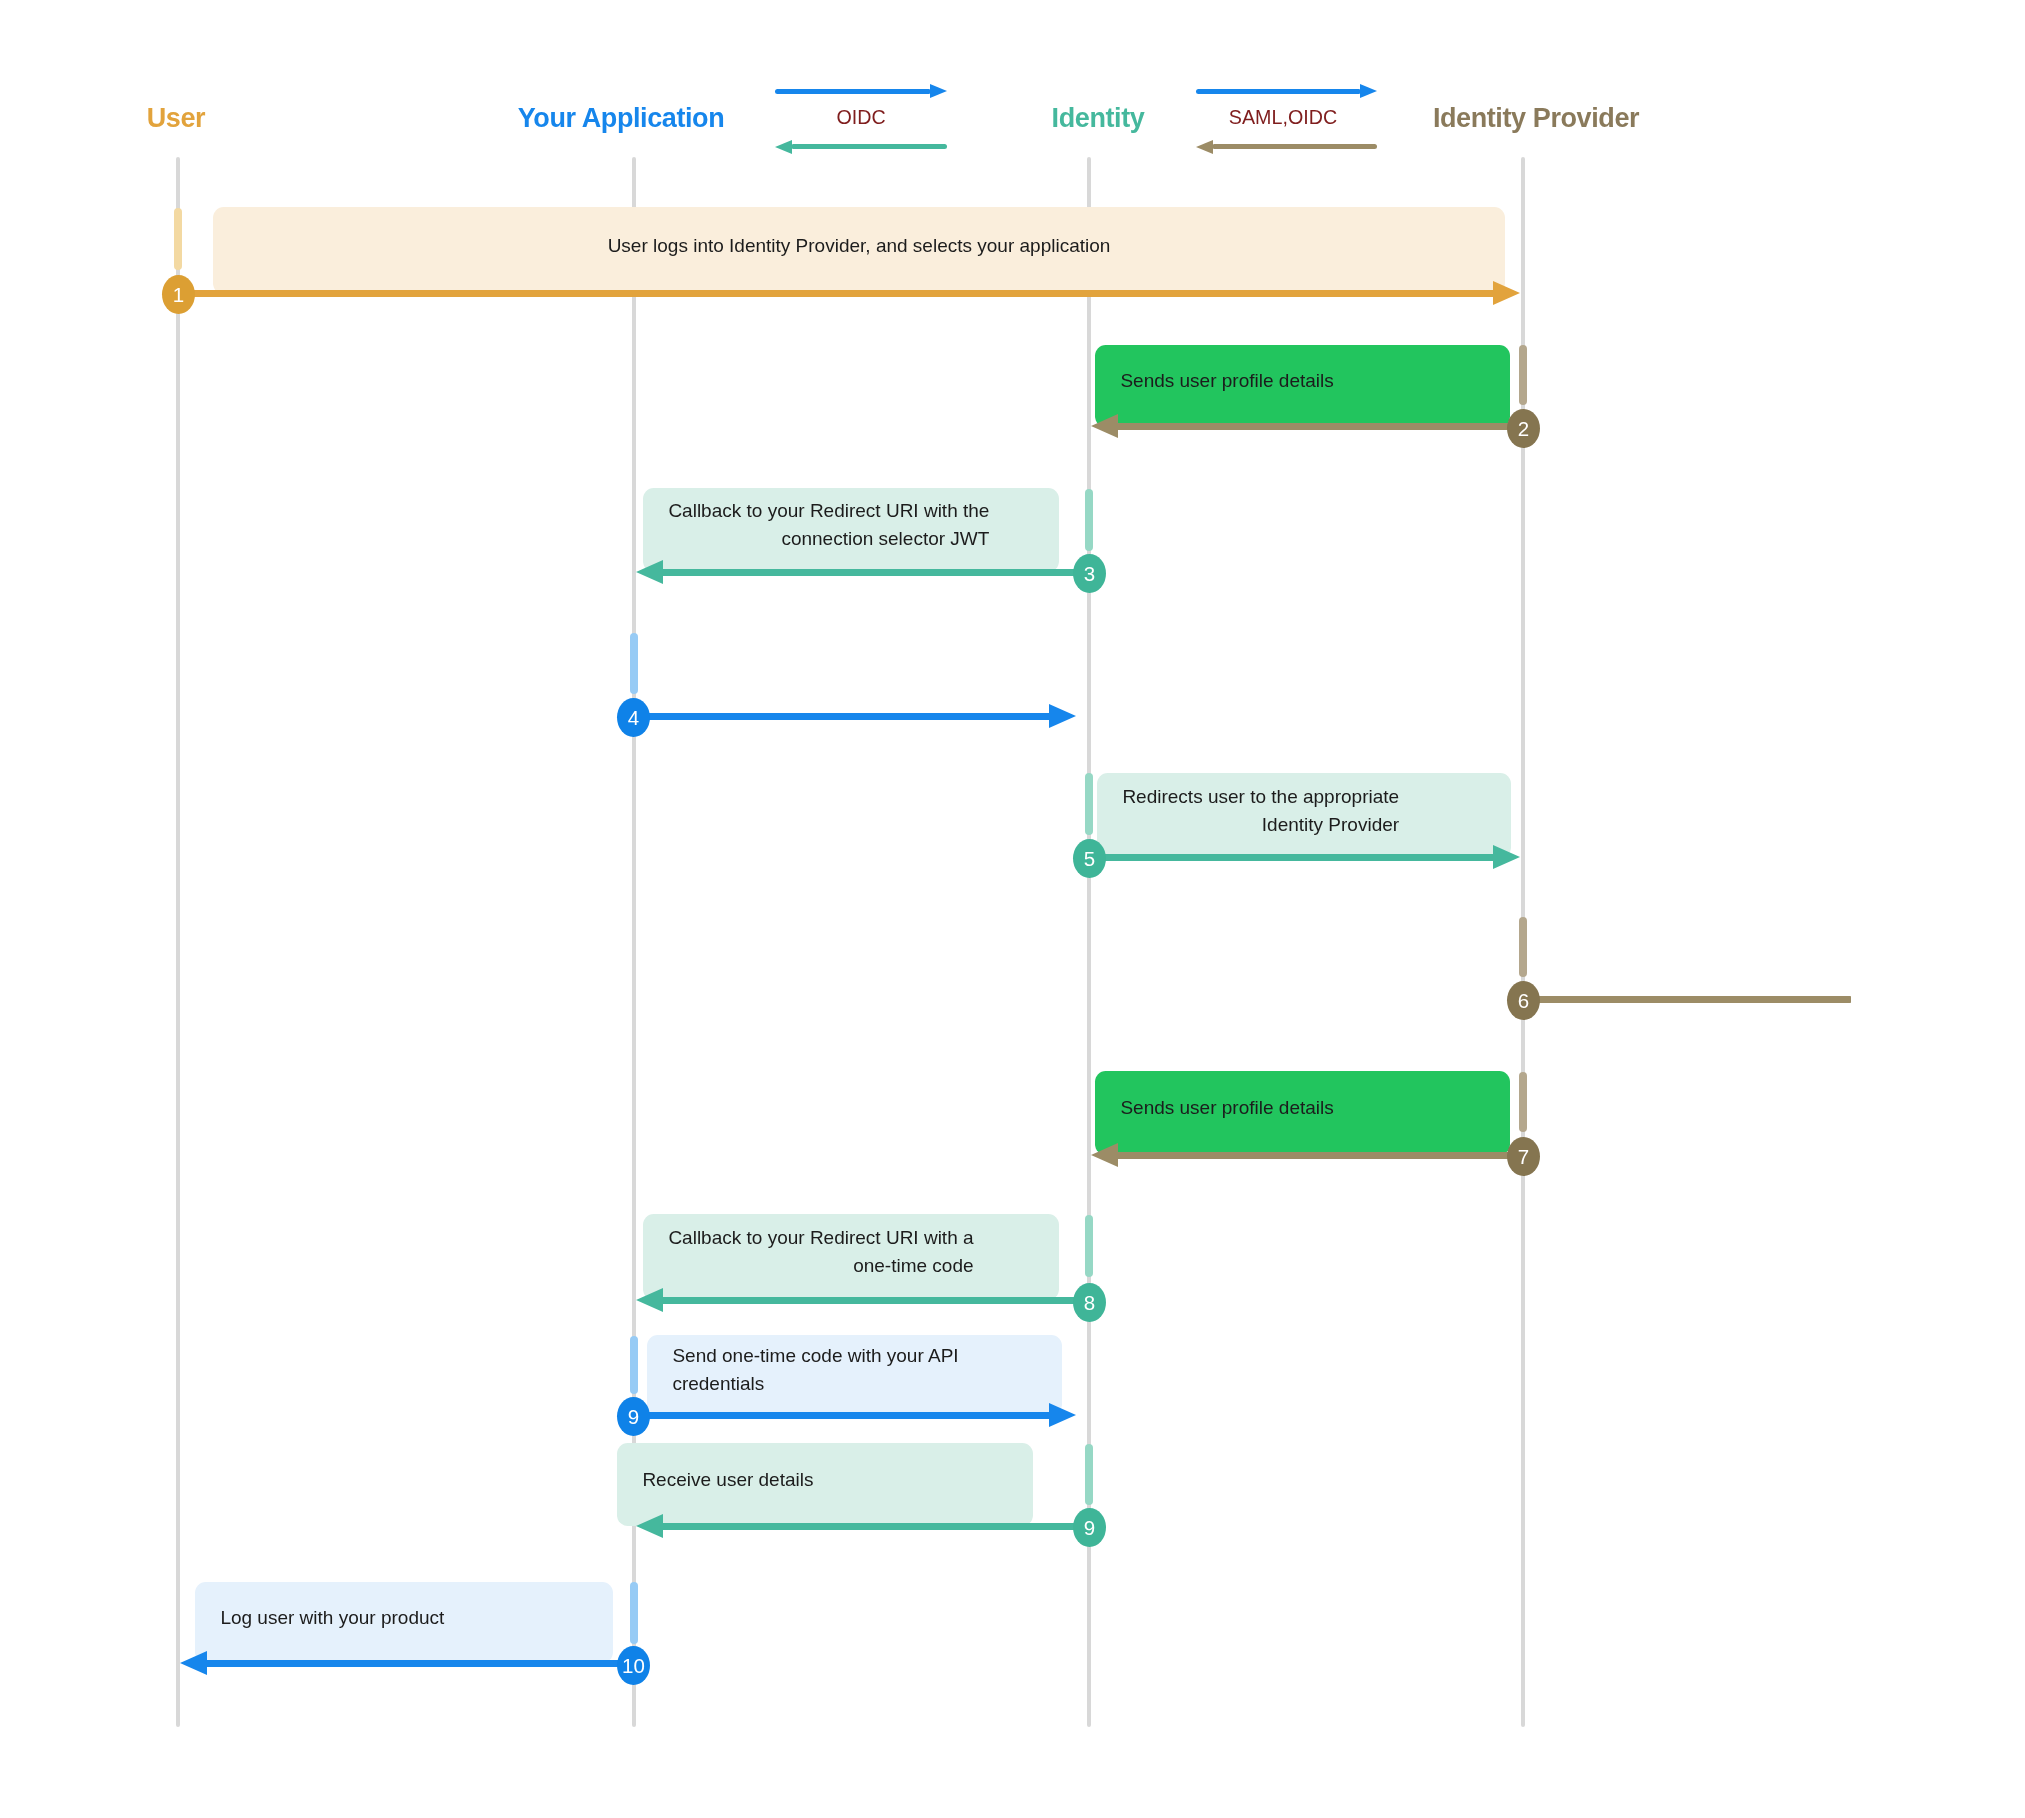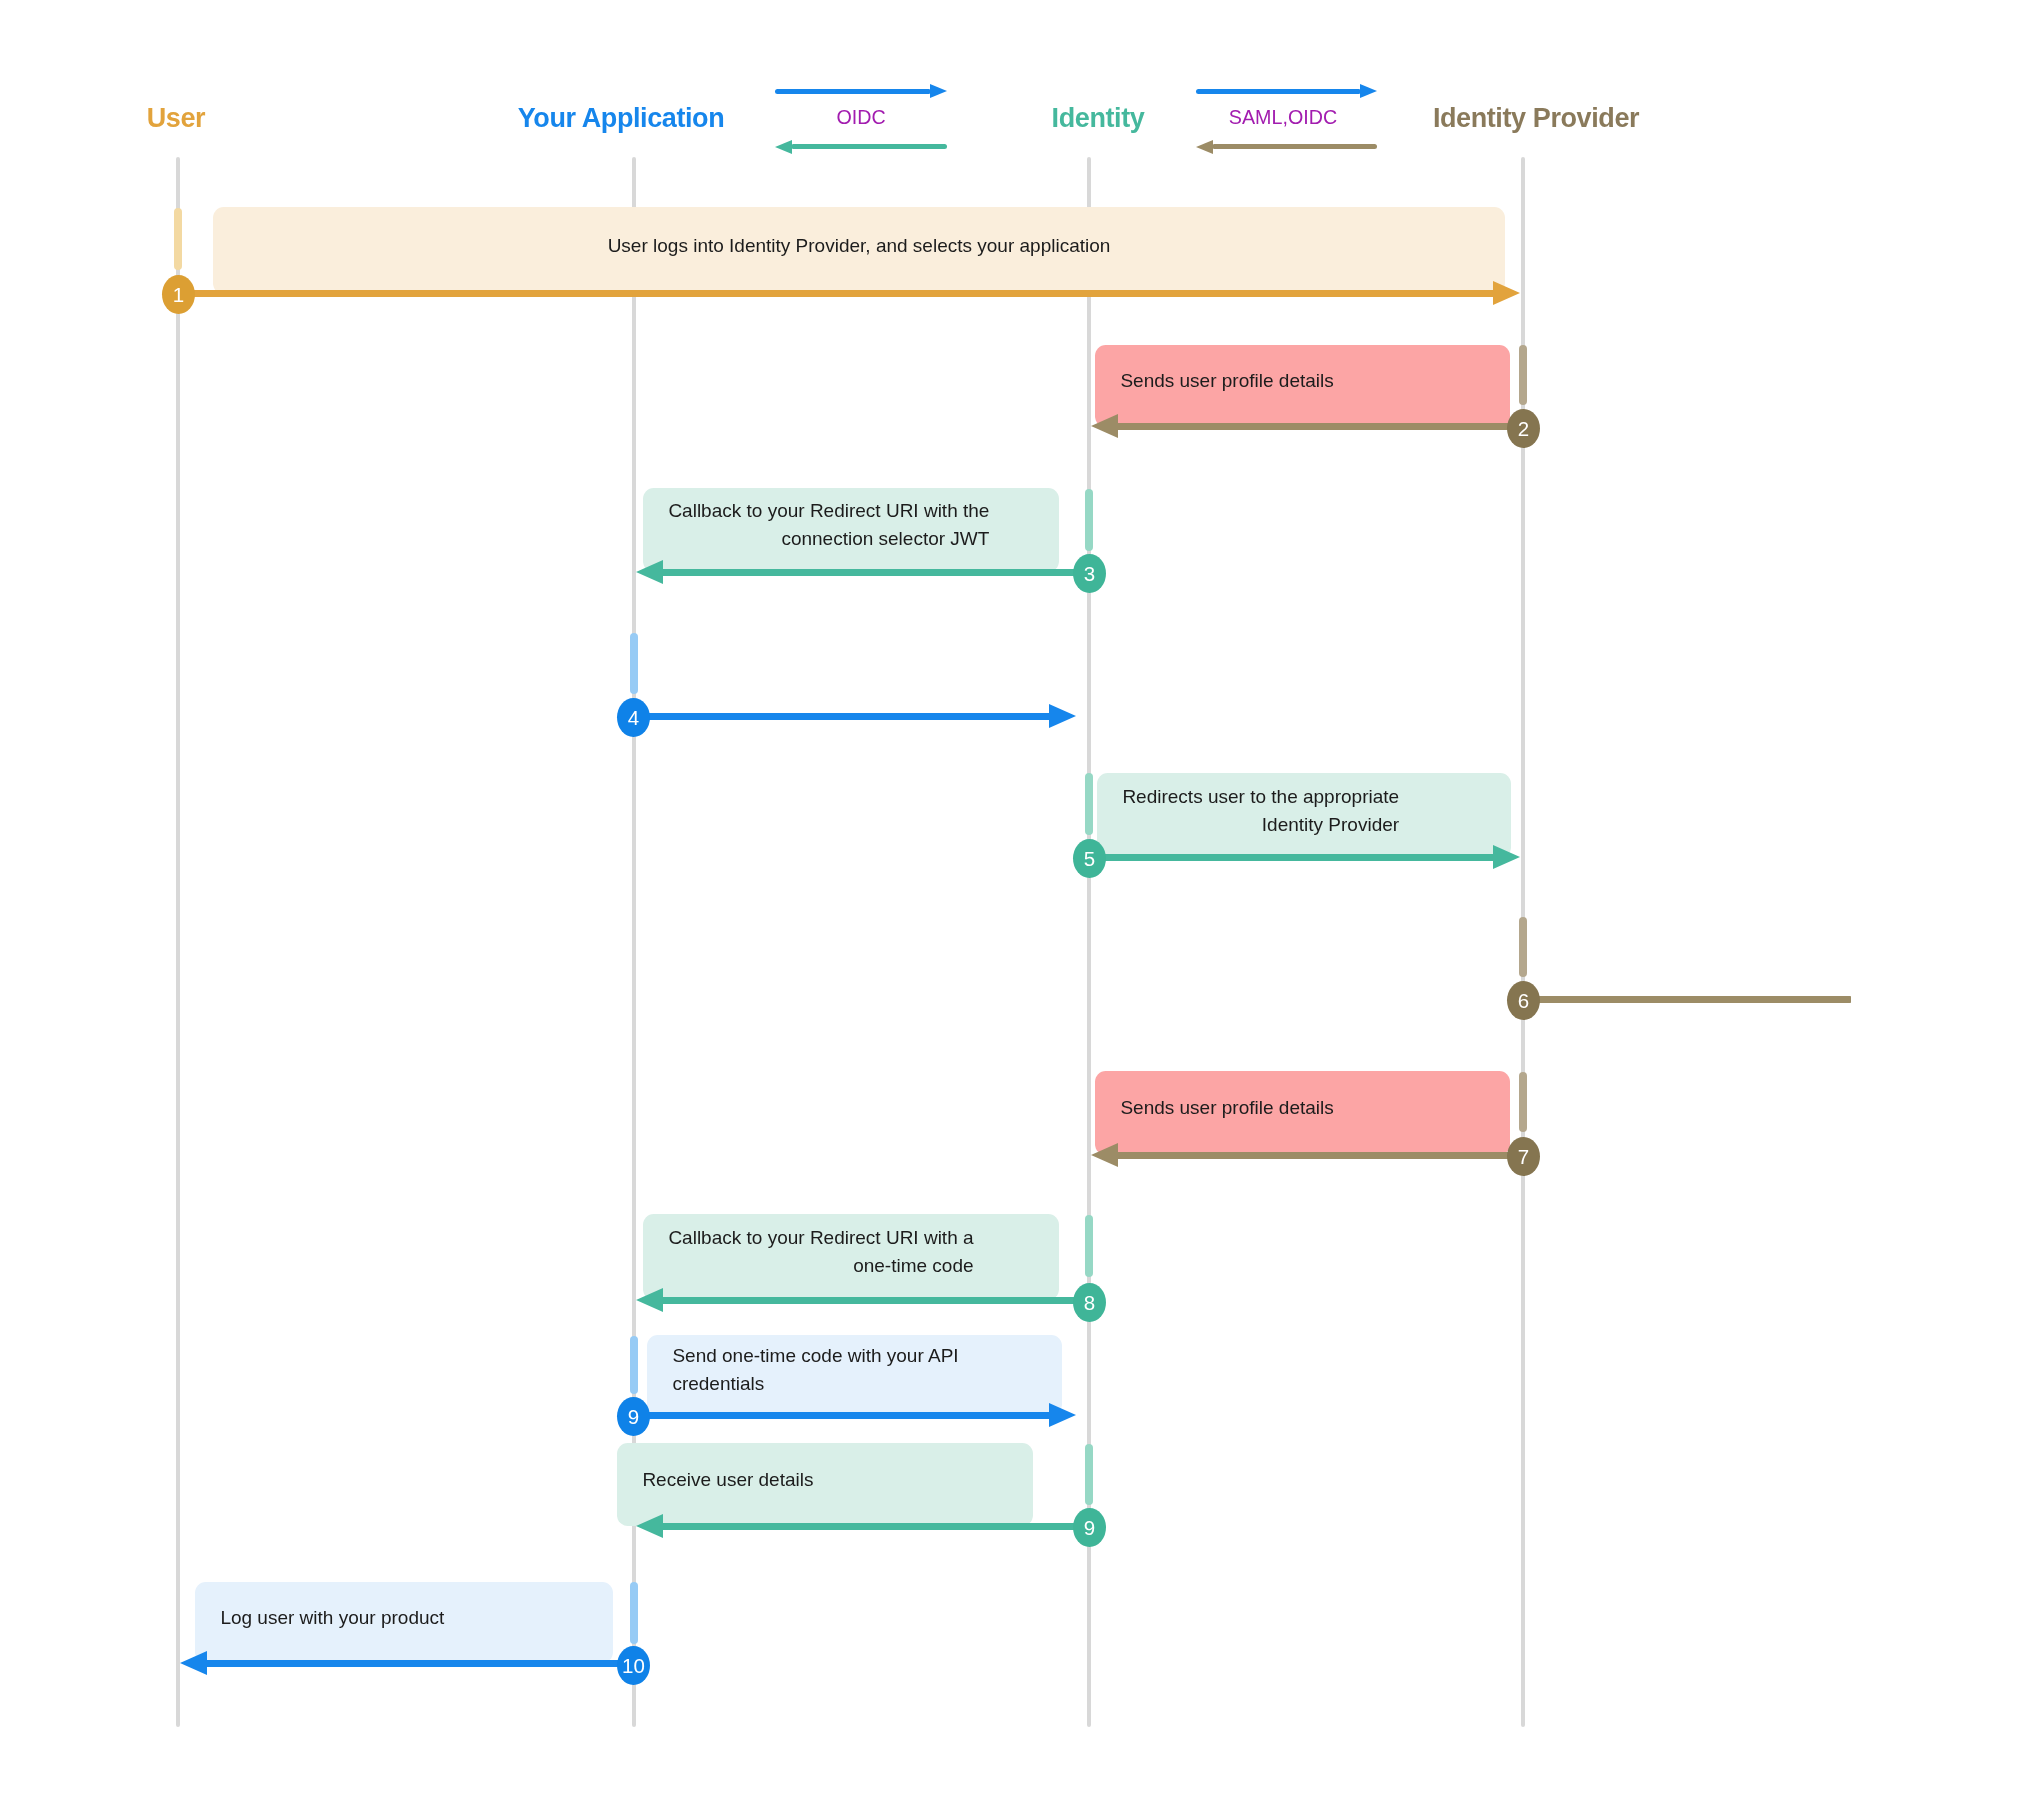--- a/index.html
+++ b/index.html
@@ -39,21 +39,21 @@
   .actor-app{left:621px;color:#1686EC;}
   .actor-sk{left:1098px;color:#45B89D;}
   .actor-idp{left:1536px;color:#8A7A5B;}
 
   
   .legend-label{
     position:absolute;
     transform:translateX(-50%);
     top:106px;
     font-size:19.7px;
-    color:#a21caf;
+    color:#7f1d1d;
     white-space:nowrap;
   }
   .lg1-label{left:861px;}
   .lg2-label{left:1283px;}
   .legend-line{position:absolute;height:4.9px;border-radius:2.5px;}
   .legend-head{position:absolute;width:0;height:0;border-top:7px solid transparent;border-bottom:7px solid transparent;}
   
   .lg1-fwd-line{left:775px;top:89px;width:156px;background:#1686EC;}
   .lg1-fwd-head{left:930px;top:84px;border-left:17px solid #1686EC;}
   .lg1-back-head{left:775px;top:140px;border-right:17px solid #45B89D;}
@@ -93,21 +93,21 @@
     width:8.2px;border-radius:4.1px;
     z-index:4;
   }
   .arrow-line,.arrow-head{z-index:5;}
   .msgbox{z-index:3;}
 
   
   .box-orange{background:#FAEEDC;}
   .box-blue{background:#E5F1FC;}
   .box-teal{background:#D9EFE8;text-align:right;}
-  .box-brown{background:#fca5a5;}
+  .box-brown{background:#22c55e;}
   .ln-orange{background:#E2A33C;}
   .ln-blue{background:#1686EC;}
   .ln-teal{background:#45B89D;}
   .ln-brown{background:#9C8C66;}
   .bd-orange{background:#DC9F33;}
   .bd-blue{background:#0F82E8;}
   .bd-teal{background:#3FB598;}
   .bd-brown{background:#857550;}
   .ac-orange{background:#F3D9A2;}
   .ac-blue{background:#97CBF5;}

